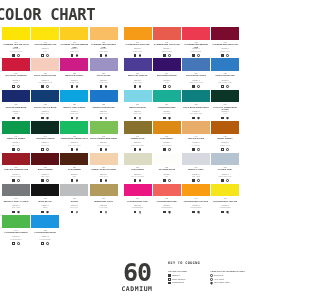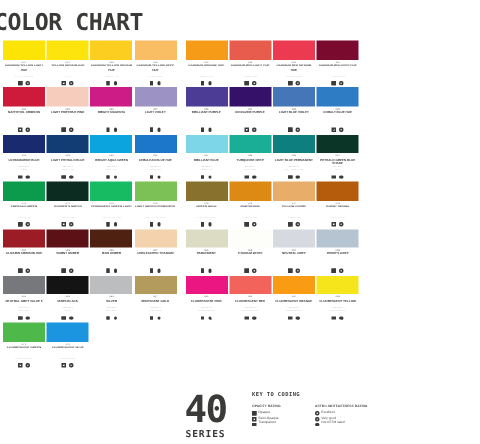--- a/index.html
+++ b/index.html
@@ -870,22 +870,22 @@
         <div class="cell empty"></div>
         <div class="cell empty"></div>
         <div class="cell empty"></div>
         <div class="cell empty"></div>
       </div>
     </div>
 
   <div id="footer">
 
     <div id="count-block">
-      <div id="count-num">40</div>
-      <div id="count-label">SERIES</div>
+      <div id="count-num">60</div>
+      <div id="count-label">CADMIUM</div>
     </div>
 
     <div id="key-block">
       <div id="key-title">KEY TO CODING</div>
       <div id="key-cols">
         <div class="key-col">
           <div class="key-head">OPACITY RATING</div>
           <div id="opacity-key-items">
               <div class="key-item">
                 <span class="mk op-opaque"></span>

